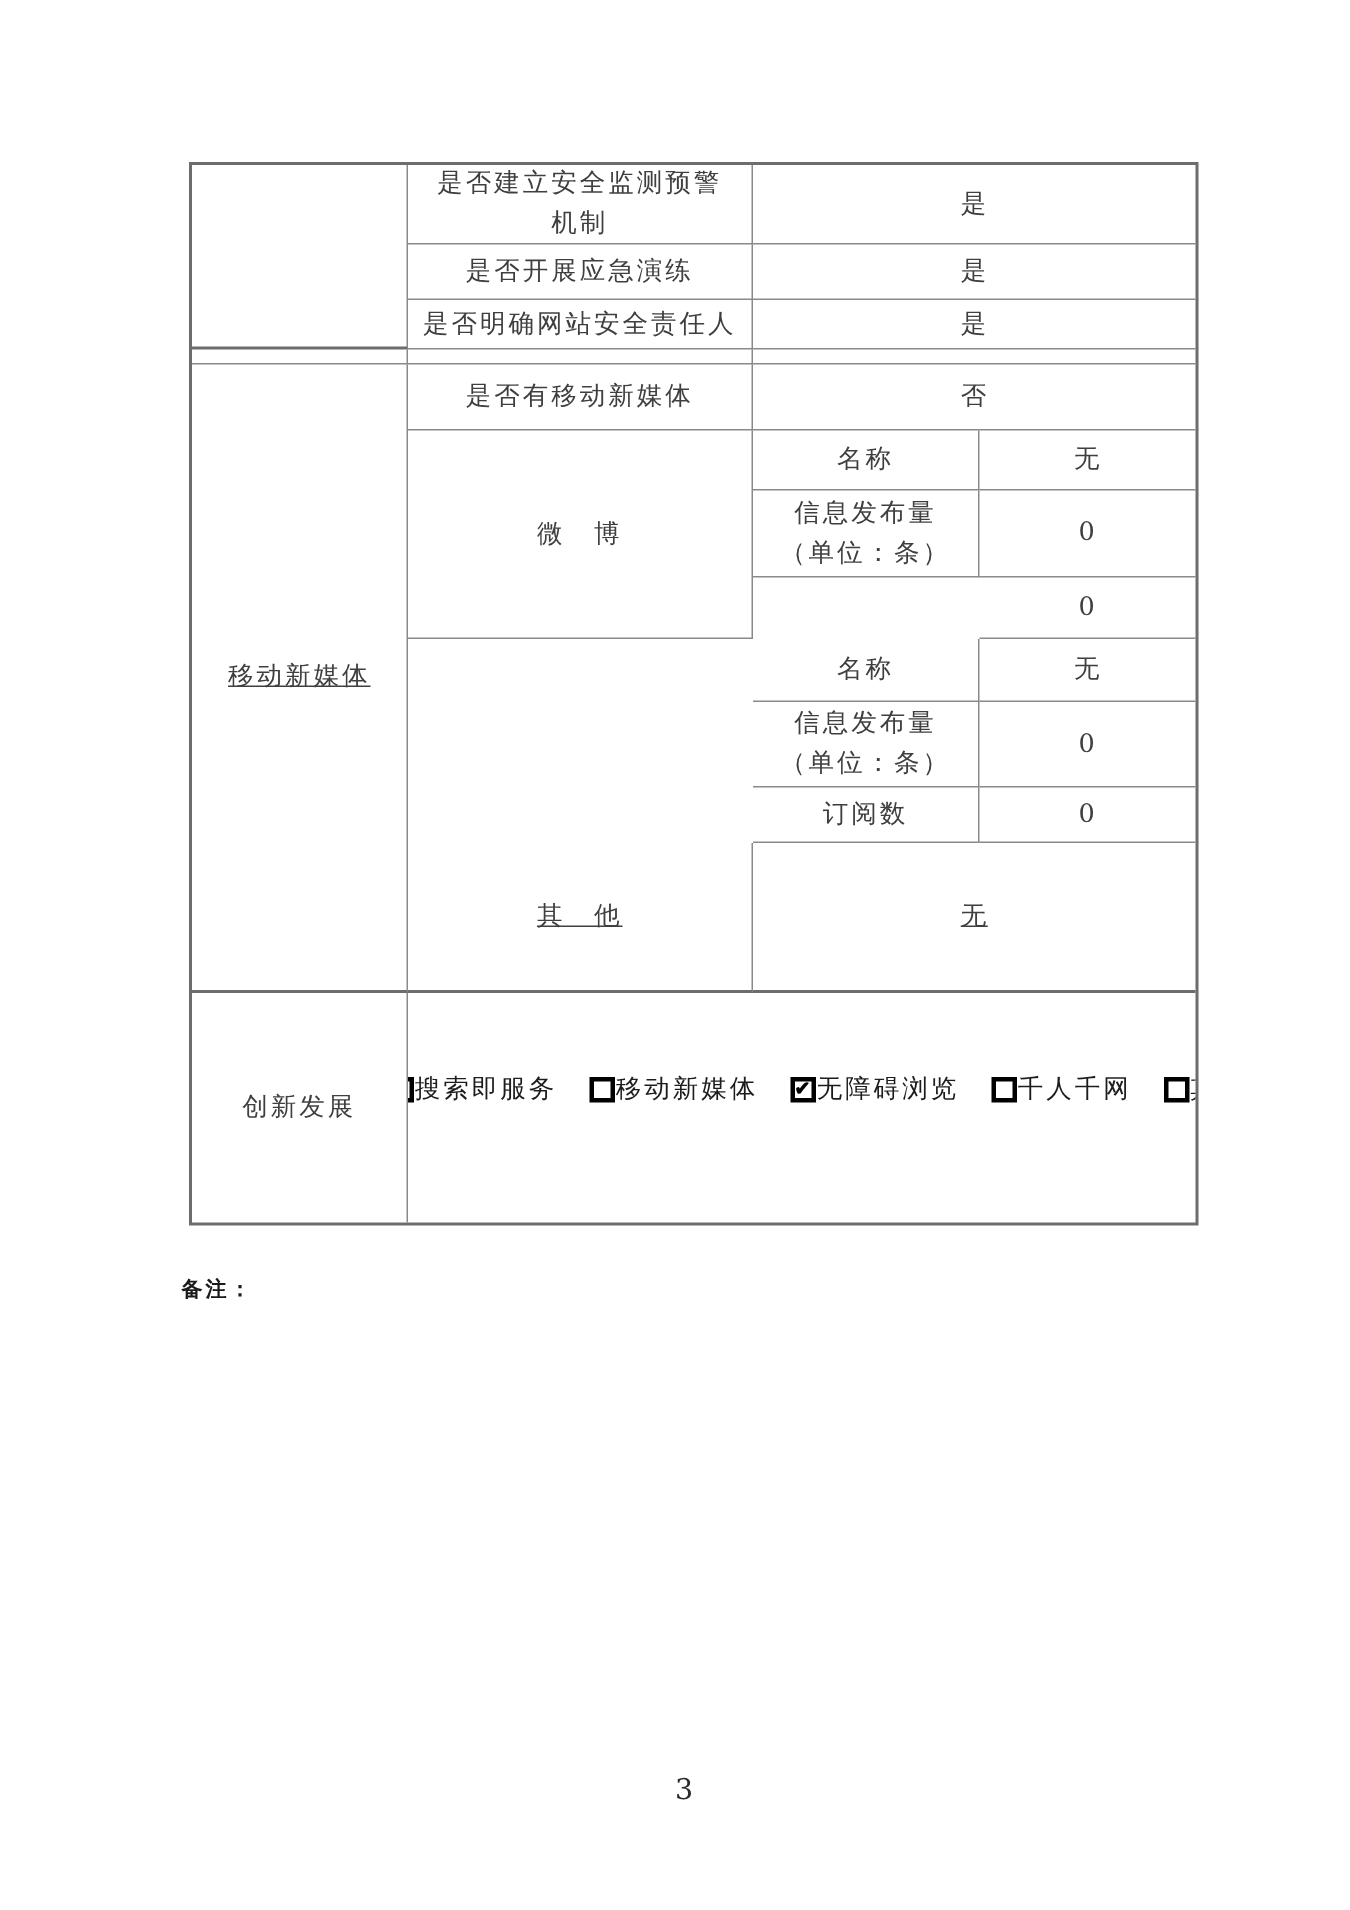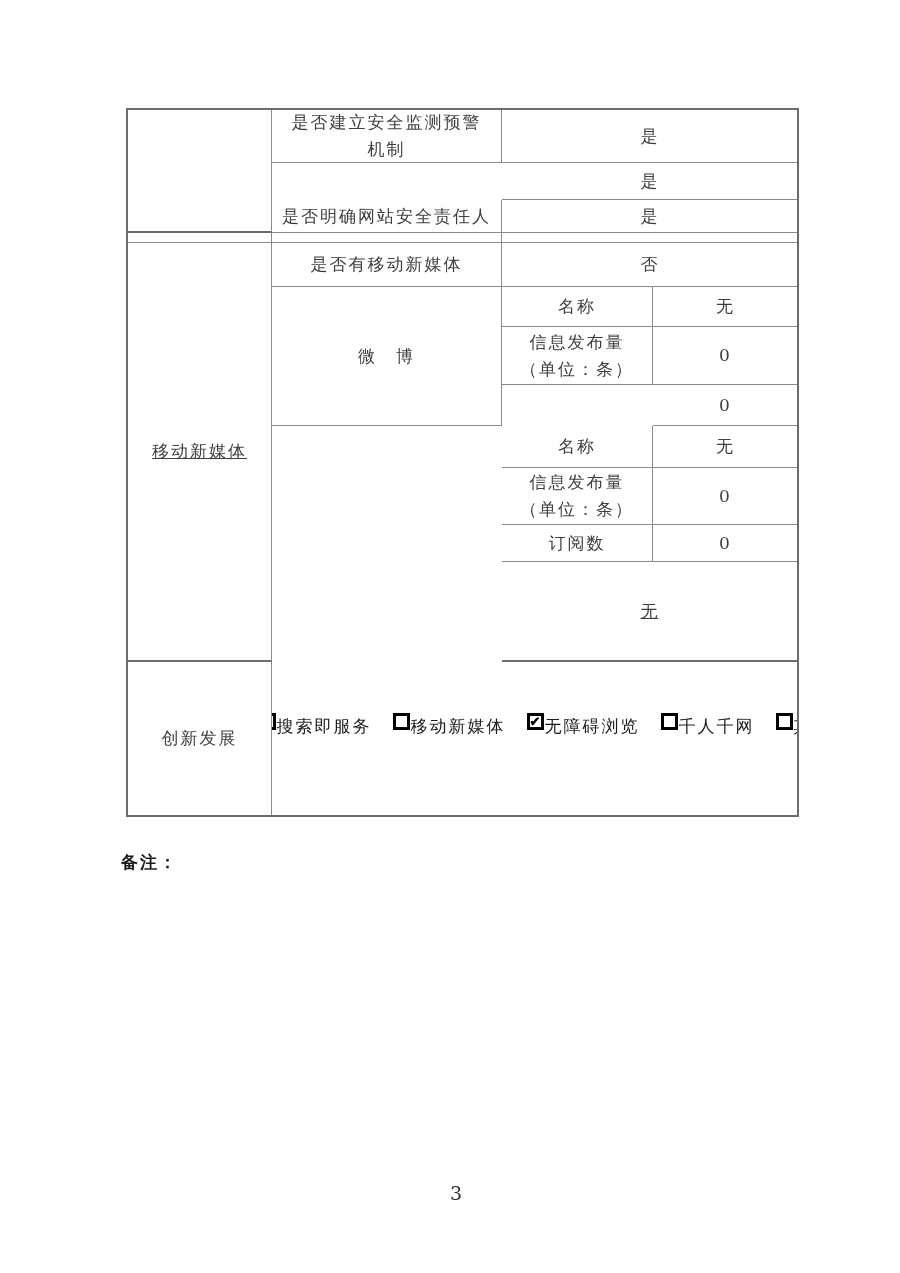--- a/index.html
+++ b/index.html
@@ -54,21 +54,21 @@
   .innov-line {
     display: flex;
     align-items: center;
     justify-content: center;
     transform: translateY(-12px);
     color: #1c1c1c;
     font-size: 17px;
     letter-spacing: 2px;
     white-space: nowrap;
   }
-  .cbx-item { display: inline-flex; align-items: flex-start; padding-left: 21px; }
+  .cbx-item { display: inline-flex; align-items: center; padding-left: 21px; }
   .cbx-box {
     display: inline-flex;
     align-items: center;
     justify-content: center;
     width: 11px;
     height: 11px;
     border: 3px solid #000000;
     margin: 0 1px 0 0;
     font-size: 13px;
     font-weight: bold;
@@ -76,21 +76,21 @@
     line-height: 11px;
     letter-spacing: 0;
     flex: none;
   }
   .cbx-label { color: #1c1c1c; }
   
   .notes-label {
     position: absolute;
     left: 121px;
     top: 851px;
-    font-size: 17px;
+    font-size: 14px;
     font-weight: bold;
     letter-spacing: 2px;
     color: #1a1a1a;
   }
   .page-number {
     position: absolute;
     left: 0;
     top: 1182px;
     width: 912px;
     text-align: center;
@@ -104,20 +104,21 @@
 <div class="page">
 
   <div class="report-table">
 
     <div class="cell sec-bottom" style="grid-area:1/1/4/2"></div>
 
     <div class="cell" style="grid-area:1/2/2/3">是否建立安全监测预警
 机制</div>
     <div class="cell value no-right" style="grid-area:1/3/2/5">是</div>
 
+    <div class="cell" style="grid-area:2/2/3/3">是否开展应急演练</div>
     <div class="cell value no-right" style="grid-area:2/3/3/5">是</div>
 
     <div class="cell" style="grid-area:3/2/4/3">是否明确网站安全责任人</div>
     <div class="cell value no-right" style="grid-area:3/3/4/5">是</div>
 
     <div class="cell" style="grid-area:4/1/5/2"></div>
     <div class="cell" style="grid-area:4/2/5/3"></div>
     <div class="cell no-right" style="grid-area:4/3/5/5"></div>
 
     <div class="cell sec-bottom" style="grid-area:5/1/13/2">移动新媒体</div>
@@ -134,20 +135,21 @@
     <div class="cell value no-right" style="grid-area:8/4/9/5">0</div>
 
     <div class="cell" style="grid-area:9/3/10/4">名称</div>
     <div class="cell value no-right" style="grid-area:9/4/10/5">无</div>
     <div class="cell" style="grid-area:10/3/11/4">信息发布量
 （单位：条）</div>
     <div class="cell value no-right" style="grid-area:10/4/11/5">0</div>
     <div class="cell" style="grid-area:11/3/12/4">订阅数</div>
     <div class="cell value no-right" style="grid-area:11/4/12/5">0</div>
 
+    <div class="cell sec-bottom" style="grid-area:12/2/13/3">其　他</div>
     <div class="cell value sec-bottom no-right" style="grid-area:12/3/13/5">无</div>
 
     <div class="cell no-bottom" style="grid-area:13/1/14/2">创新发展</div>
     <div class="cell no-bottom no-right" style="grid-area:13/2/14/5">
       <div class="innov-line">
         <span class="cbx-item">
             <span class="cbx-box"></span>
             <span class="cbx-label">搜索即服务</span>
           </span>
         <span class="cbx-item">

